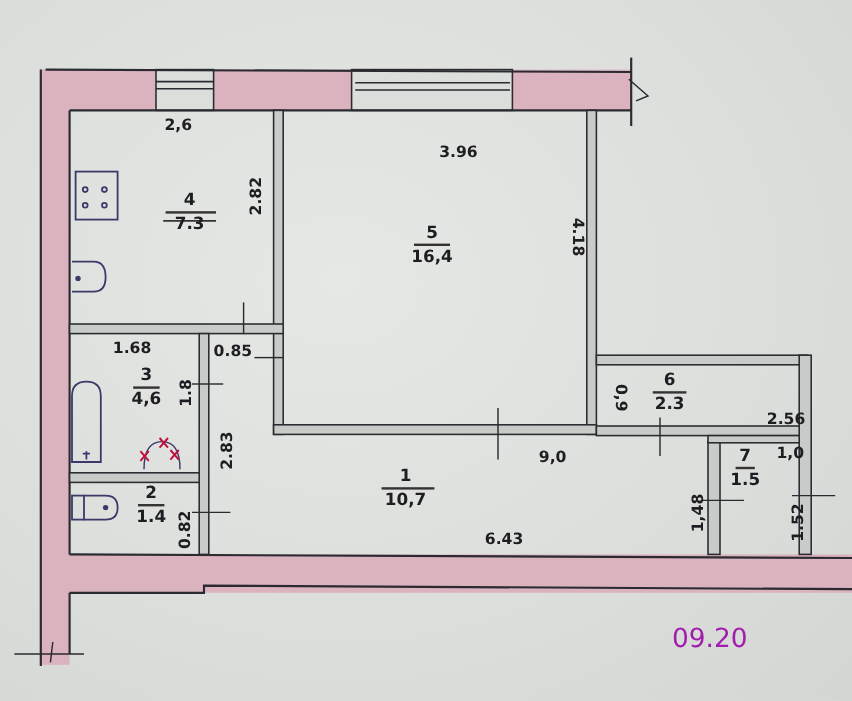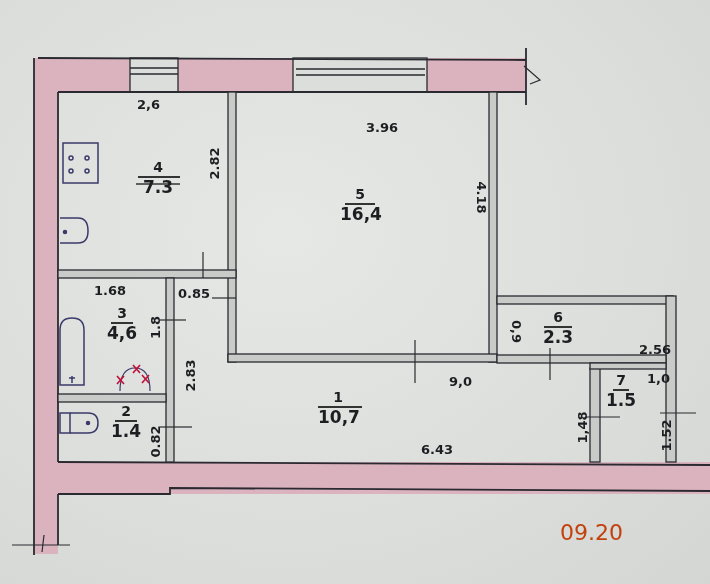--- a/index.html
+++ b/index.html
@@ -24,24 +24,24 @@
   }
   .lbl.v { transform: rotate(-90deg); }
   .lbl.v90 { transform: rotate(90deg); }
   .room-no {
     position: absolute; text-align: center;
     font-family: "DejaVu Sans", sans-serif; font-weight: bold;
     color: #1e1e22;
   }
   .room-no .n { display: block; font-size: 14px; line-height: 15px; }
   .room-no .bar { display: block; height: 1.5px; background: #333; margin: 1px auto 2px auto; }
-  .room-no .a { display: block; font-size: 17px; line-height: 14px; }
+  .room-no .a { display: block; font-size: 14px; line-height: 14px; }
   .faint {
     position: absolute; font-family: "DejaVu Sans", sans-serif;
-    color: #c2410c; font-size: 22px;
+    color: #a21caf; font-size: 22px;
   }
 </style>
 </head>
 <body>
 
 <div class="paper"></div>
 
 <svg class="plan" viewBox="0 0 710 584" xmlns="http://www.w3.org/2000/svg">
 
   <g fill="#dab3bf" stroke="none">
@@ -197,21 +197,21 @@
 
 <span class="lbl" style="left:137px;top:97px;">2,6</span>
 <span class="lbl v" style="left:198px;top:156px;">2.82</span>
 <span class="lbl" style="left:366px;top:100px;margin-top:20px;">3.96</span>
 <span class="lbl v90" style="left:465px;top:190px;">4.18</span>
 <span class="lbl" style="left:94px;top:283px;">1.68</span>
 <span class="lbl" style="left:178px;top:286px;">0.85</span>
 <span class="lbl v" style="left:144px;top:320px;">1.8</span>
 <span class="lbl v" style="left:174px;top:368px;">2.83</span>
 <span class="lbl v" style="left:139px;top:434px;">0.82</span>
-<span class="lbl" style="left:421px;top:442px;text-align:right;">6.43</span>
+<span class="lbl" style="left:404px;top:442px;text-align:right;">6.43</span>
 <span class="lbl" style="left:449px;top:374px;">9,0</span>
 <span class="lbl v90" style="left:505px;top:324px;">0,9</span>
 <span class="lbl" style="left:595px;top:342px;margin-left:44px;">2.56</span>
 <span class="lbl" style="left:647px;top:371px;">1,0</span>
 <span class="lbl v" style="left:650px;top:428px;">1.52</span>
 <span class="lbl v" style="left:566px;top:420px;">1,48</span>
 
 <span class="faint" style="left:560px;top:520px;">09.20</span>
 
 </body></html>

